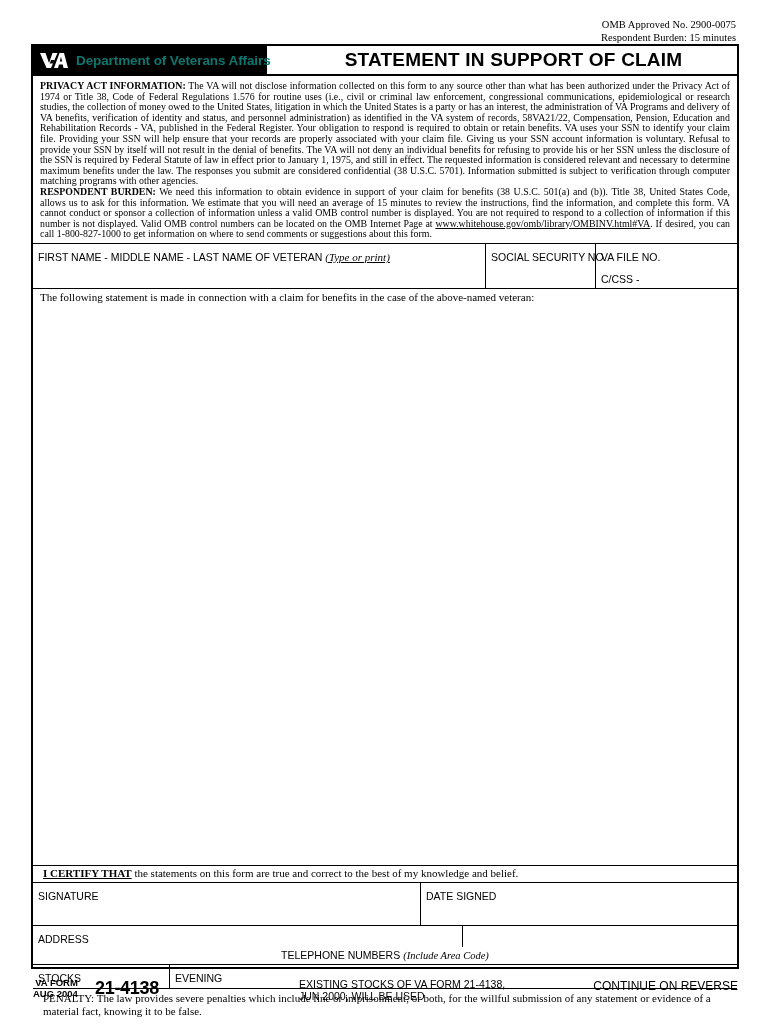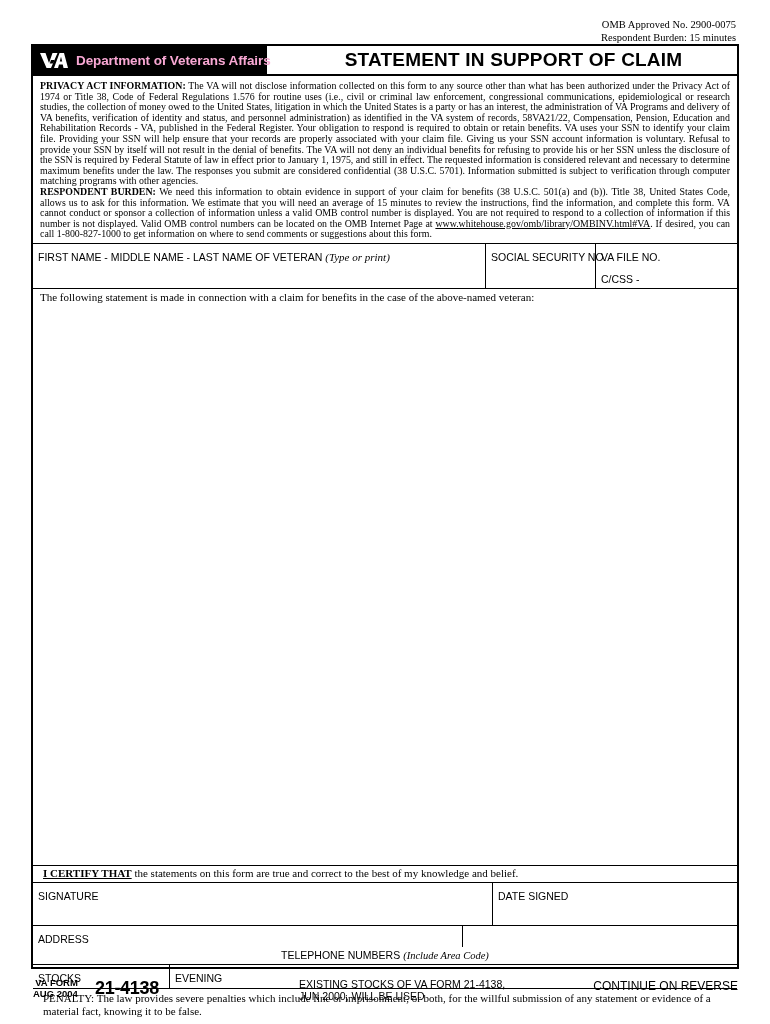--- a/index.html
+++ b/index.html
@@ -52,21 +52,21 @@
     height: 30px;
     border-bottom: 2px solid #000;
     box-sizing: border-box;
   }
   .va-brand {
     position: absolute;
     left: 0; top: 0;
     width: 234px;
     height: 28px;
     background: #000;
-    color: #f9a8d4;
+    color: #0f766e;
     display: flex;
     align-items: center;
     box-sizing: border-box;
     padding-left: 6px;
   }
   .va-logo {
     width: 30px;
     height: 20px;
     flex: none;
     display: block;
@@ -143,20 +143,21 @@
   }
   .fld-label {
     font-family: "Liberation Sans", sans-serif;
     font-size: 10.5px;
     white-space: nowrap;
   }
   .fld-label .ital {
     font-family: "Liberation Serif", serif;
     font-style: italic;
     font-size: 11px;
+    text-decoration: underline;
   }
   .ccss {
     position: absolute;
     left: 5px;
     bottom: 3px;
     font-family: "Liberation Sans", sans-serif;
     font-size: 10.5px;
   }
 
   
@@ -185,21 +186,21 @@
   }
   .certify b { font-weight: bold; text-decoration: underline; }
 
   
   .sig-row {
     display: flex;
     height: 42px;
     border-bottom: 1.5px solid #000;
   }
   .sig-cell {
-    width: 460px;
+    width: 388px;
     box-sizing: border-box;
     border-right: 1.5px solid #000;
     padding: 3px 0 0 5px;
   }
   .date-cell {
     flex: 1;
     box-sizing: border-box;
     padding: 3px 0 0 5px;
   }
 

